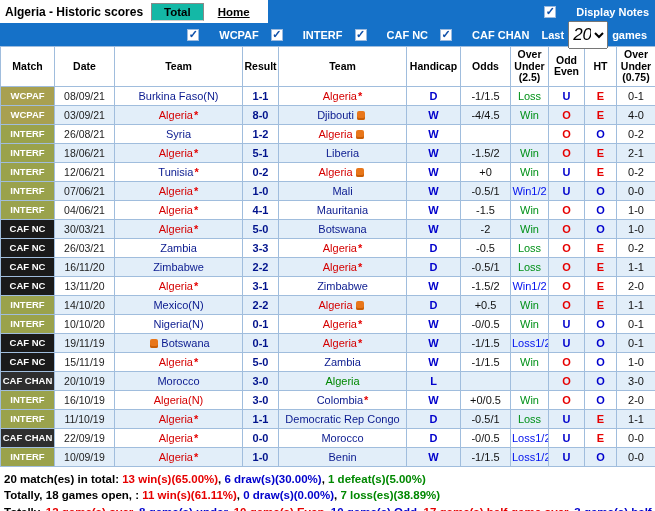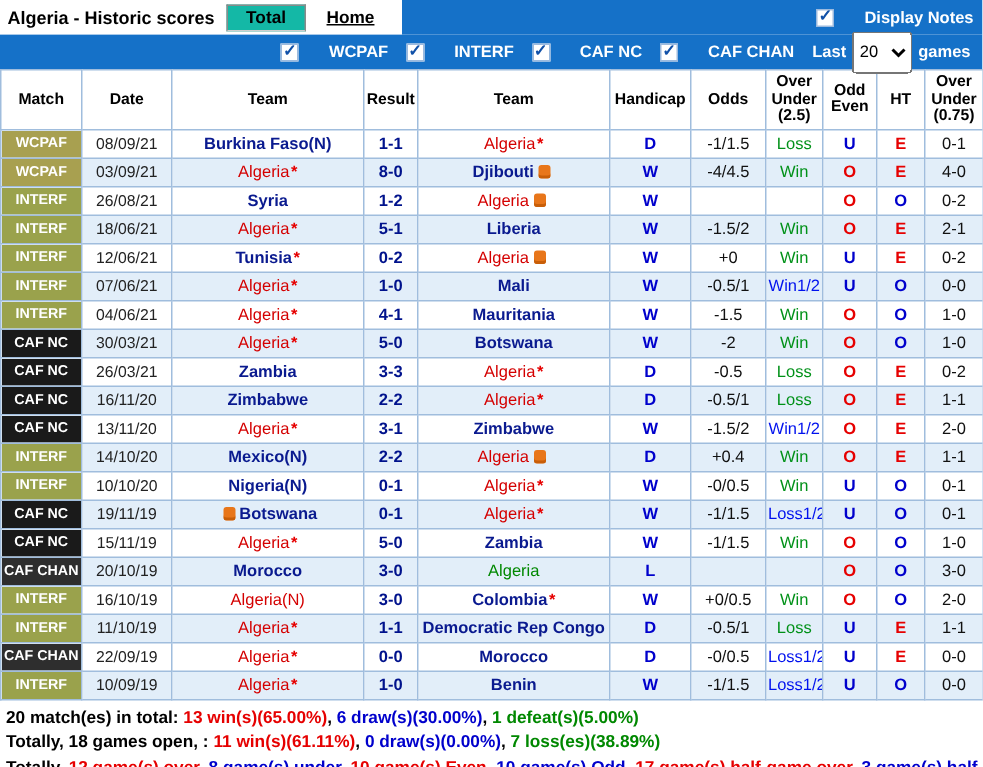--- a/index.html
+++ b/index.html
@@ -16,37 +16,37 @@
                color:#000; cursor:pointer; white-space:nowrap; }
   .bar1-right { flex:1; display:flex; align-items:center; justify-content:flex-end; padding-right:6px; }
 
   .bar2 { height:23px; background:#1571c8; display:flex; align-items:center;
           justify-content:flex-end; gap:12px; padding-right:8px; }
   .flt { display:flex; align-items:center; gap:20px; color:#fff; font-size:11px; font-weight:bold; cursor:pointer; }
   .cb { width:12px; height:12px; background:#fff; border:1px solid #9cbade; display:inline-flex;
         align-items:center; justify-content:center; font-size:11px; line-height:1; color:#1050a8; font-weight:bold; }
   .cb::before { content:"\2713"; }
   .lastgames { display:flex; align-items:center; gap:4px; color:#fff; font-size:11px; font-weight:bold; }
-  .lastgames select { font-size:11px; height:28px; width:40px; font-family:"Liberation Sans",sans-serif; }
+  .lastgames select { font-size:17px; height:28px; width:40px; font-family:"Liberation Sans",sans-serif;font-style:italic; }
 
   
   table { width:655px; border-collapse:collapse; table-layout:fixed; font-size:11px; text-align:center;
           border:1px solid #7aa4cc; }
   th, td { border:1px solid #a0bddd; padding:0 1px; overflow:hidden; }
   th { font-size:10.5px; font-weight:bold; color:#000; line-height:1.1; padding:2px 0; background:#fff; white-space:normal; }
   th.th-result { word-break:break-all; }
   td { height:19px; white-space:nowrap; }
   tbody tr:nth-child(even) td { background:#e2eef9; }
 
   .league-cell { color:#fff; font-size:9.5px; font-weight:bold; letter-spacing:0; }
   .date-cell { font-size:10.5px; color:#222; }
   .team { font-size:11px; }
   .t-red    { color:#d40000; }
   .t-green  { color:#008800; }
-  .t-normal { color:#0a1a8f;font-weight:bold; }
+  .t-normal { color:#0a1a8f; }
   .star { color:#e60000; font-weight:bold; margin-left:1px; }
   .cup-icon { display:inline-block; width:8px; height:9px; background:#e8761a; border-radius:2px;
               margin:0 3px; vertical-align:-1px; box-shadow:inset 0 -2px 0 #c85e08; }
   .score-cell { font-weight:bold; color:#00128c; cursor:pointer; }
   .res-cell { color:#0000cc; font-weight:bold; }
   .hcp-cell { color:#111; }
   .odds-full { color:#009118; }
   .odds-half { color:#0011ee; }
   .lt-over  { color:#e60000; font-weight:bold; }
   .lt-under { color:#0000cc; font-weight:bold; }
@@ -289,21 +289,21 @@
         <td class="ht-cell">2-0</td>
         <td class="lt-over">O</td>
       </tr>
       <tr>
         <td class="league-cell" style="background: rgb(154, 162, 76);">INTERF</td>
         <td class="date-cell">14/10/20</td>
         <td class="team-cell"><span class="team t-normal">Mexico(N)</span></td>
         <td class="score-cell">2-2</td>
         <td class="team-cell"><span class="team t-red">Algeria</span><span class="cup-icon"></span></td>
         <td class="res-cell">D</td>
-        <td class="hcp-cell">+0.4</td>
+        <td class="hcp-cell">+0.5</td>
         <td class="odds-cell odds-full">Win</td>
         <td class="lt-over">O</td>
         <td class="lt-even">E</td>
         <td class="ht-cell">1-1</td>
         <td class="lt-over">O</td>
       </tr>
       <tr>
         <td class="league-cell" style="background: rgb(154, 162, 76);">INTERF</td>
         <td class="date-cell">10/10/20</td>
         <td class="team-cell"><span class="team t-normal">Nigeria(N)</span></td>

